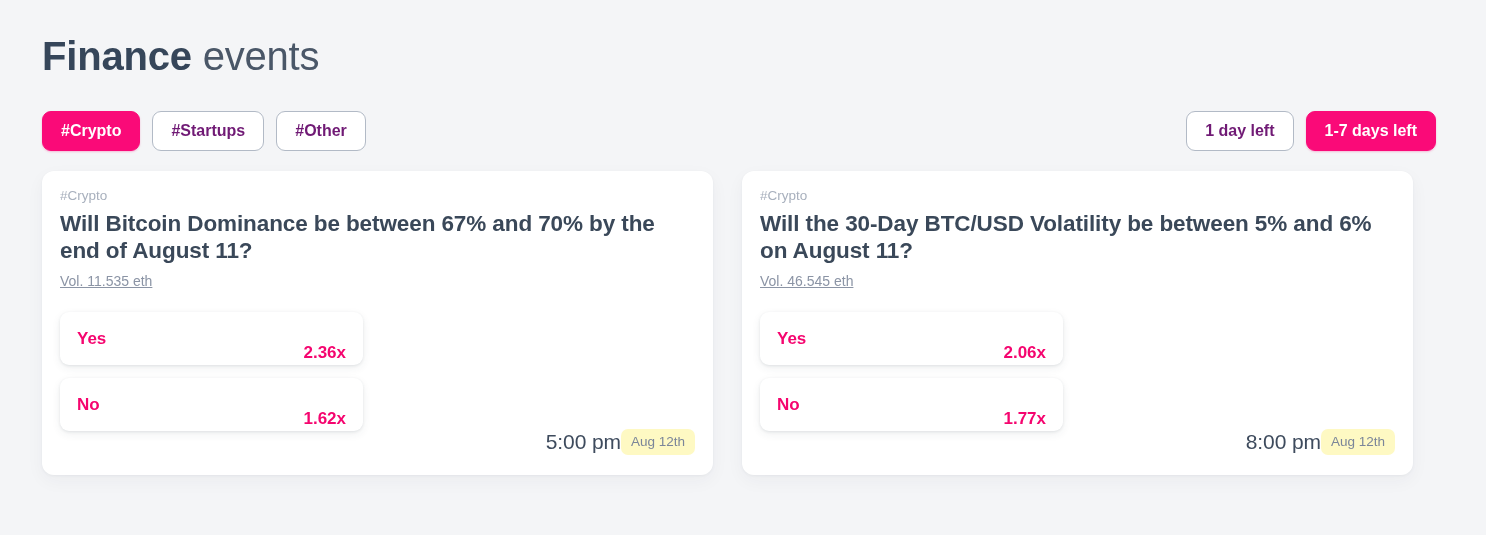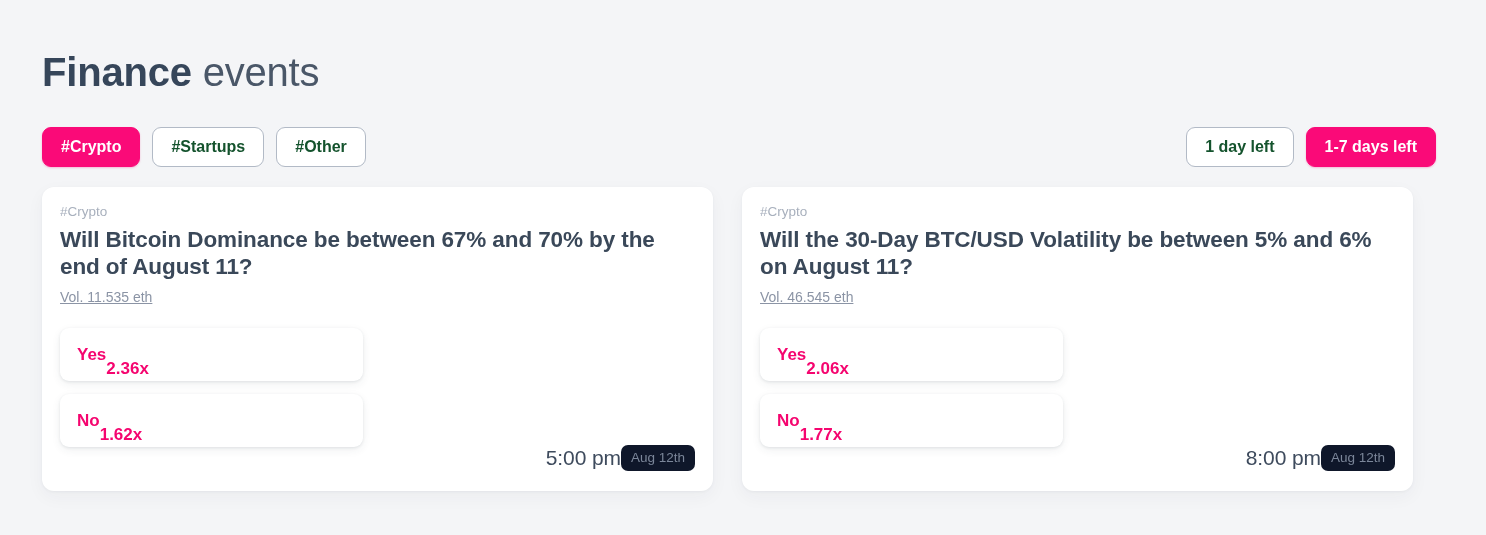--- a/index.html
+++ b/index.html
@@ -14,21 +14,21 @@
     background: #f4f5f7;
     font-family: "Liberation Sans", sans-serif;
     color: #3d4a5c;
     -webkit-font-smoothing: antialiased;
   }
 
   .page {
     width: 1478px;
     height: 535px;
     position: relative;
-    padding: 16px 42px;
+    padding: 0 42px;
   }
 
   
   .page-title {
     padding-top: 27px;
     font-size: 40px;
     line-height: 58px;
     letter-spacing: -0.2px;
     color: #3e4c5e;
     font-weight: 400;
@@ -68,21 +68,21 @@
     font-weight: 700;
     line-height: 1;
     white-space: nowrap;
     cursor: pointer;
     border: 1.6px solid transparent;
     background: #ffffff;
     user-select: none;
   }
   .chip.inactive {
     border-color: #b2bac6;
-    color: #14532d;
+    color: #701a75;
     background: #ffffff;
   }
   .chip.active {
     background: #fa0a78;
     border-color: #fa0a78;
     color: #ffffff;
     box-shadow: 0 1px 2px rgba(250,10,120,0.25);
   }
 
   
@@ -146,20 +146,21 @@
     gap: 13px;
   }
 
   .outcome-row {
     height: 53px;
     background: #ffffff;
     border-radius: 9px;
     box-shadow: 0 1px 3px rgba(42,54,72,0.10), 0 3px 10px rgba(42,54,72,0.07);
     display: flex;
     align-items: center;
+    justify-content: space-between;
     padding: 0 17px;
     cursor: pointer;
   }
   .outcome-label {
     font-size: 17px;
     font-weight: 700;
     color: #f5056f;
     line-height: 1;
   }
   .outcome-odds {
@@ -179,21 +180,21 @@
   }
   .time-value {
     font-size: 21px;
     line-height: 26px;
     font-weight: 400;
     color: #3e4b5d;
     letter-spacing: -0.1px;
   }
   .time-date {
     margin-top: 7px;
-    background: #0f172a;
+    background: #fef9c3;
     border-radius: 7px;
     padding: 5px 10px 6px 10px;
     font-size: 13.5px;
     line-height: 15px;
     color: #7b8699;
     font-weight: 400;
   }
 </style>
 </head>
 <body>

